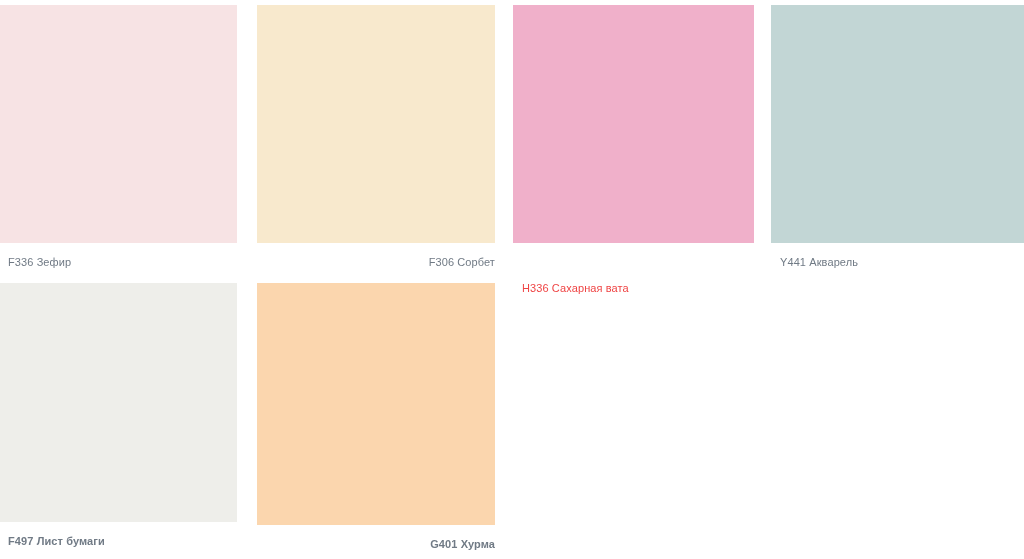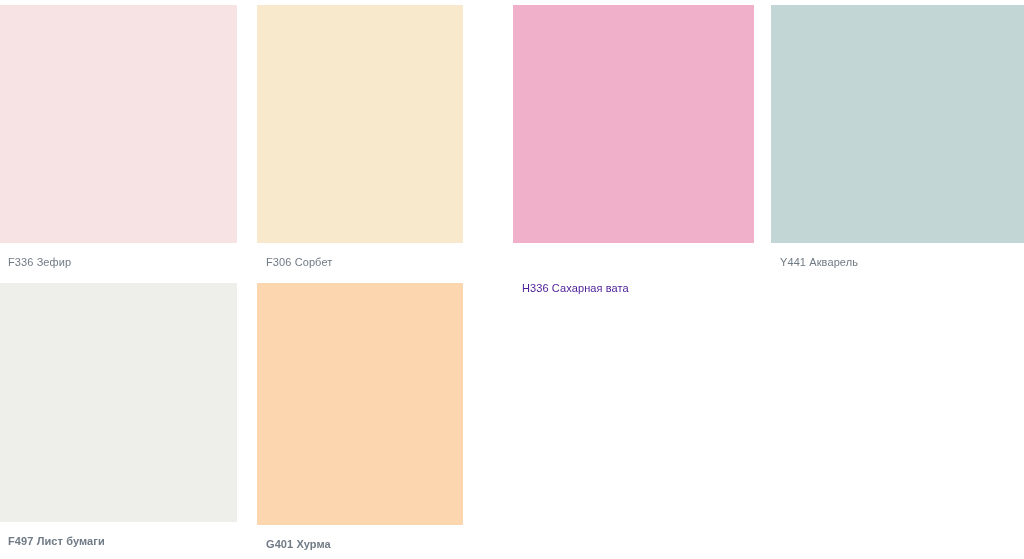--- a/index.html
+++ b/index.html
@@ -52,21 +52,21 @@
   .row-2 { top: 283px; }
   .row-2 .swatch-chip { height: 239px; }
   .row-2 .swatch-label { margin-top: 11px; font-weight: bold; }
 
   
   .row-2.col-2 .swatch-chip { height: 242px; }
   .row-2.col-2 .swatch-label { }
 
   
   .col-1 { left: 0px;   width: 237px; }
-  .col-2 { left: 257px; width: 206px; }
+  .col-2 { left: 257px; width: 238px; text-align: right; }
   .col-3 { left: 513px; width: 241px; }
   .col-4 { left: 771px; width: 271px; }
 
   .col-1 .swatch-label { padding-left: 8px; }
   .col-2 .swatch-label { padding-left: 9px; }
   .col-3 .swatch-label { padding-left: 9px; }
   .col-4 .swatch-label { padding-left: 9px; }
 </style>
 </head>
 <body style="background: rgb(255, 255, 255);">
@@ -78,21 +78,21 @@
     <span class="swatch-label" style="color: rgb(112, 122, 133);">F336 Зефир</span>
   </div>
 
   <div class="swatch-cell row-1 col-2">
     <span class="swatch-chip" style="background-color: rgb(248, 233, 205);"></span>
     <span class="swatch-label" style="color: rgb(112, 122, 133);">F306 Сорбет</span>
   </div>
 
   <div class="swatch-cell row-1 col-3">
     <span class="swatch-chip" style="background-color: rgb(240, 176, 202);"></span>
-    <span class="swatch-label" style="color: #4c1d95; margin-top: 37px;">H336 Сахарная вата</span>
+    <span class="swatch-label" style="color: #ef4444; margin-top: 37px;">H336 Сахарная вата</span>
   </div>
 
   <div class="swatch-cell row-1 col-4">
     <span class="swatch-chip" style="background-color: rgb(194, 214, 213);"></span>
     <span class="swatch-label" style="color: rgb(112, 122, 133);">Y441 Акварель</span>
   </div>
 
   <div class="swatch-cell row-2 col-1">
     <span class="swatch-chip" style="background-color: rgb(238, 238, 234);"></span>
     <span class="swatch-label" style="color: rgb(112, 122, 133);">F497 Лист бумаги</span>

